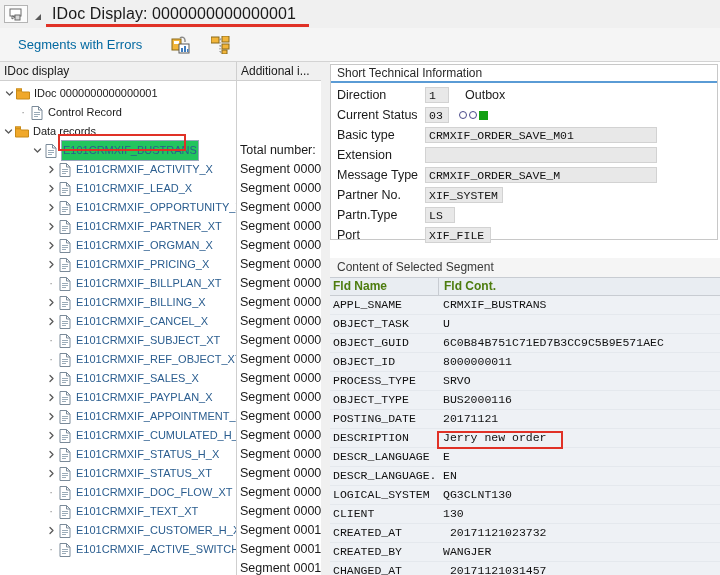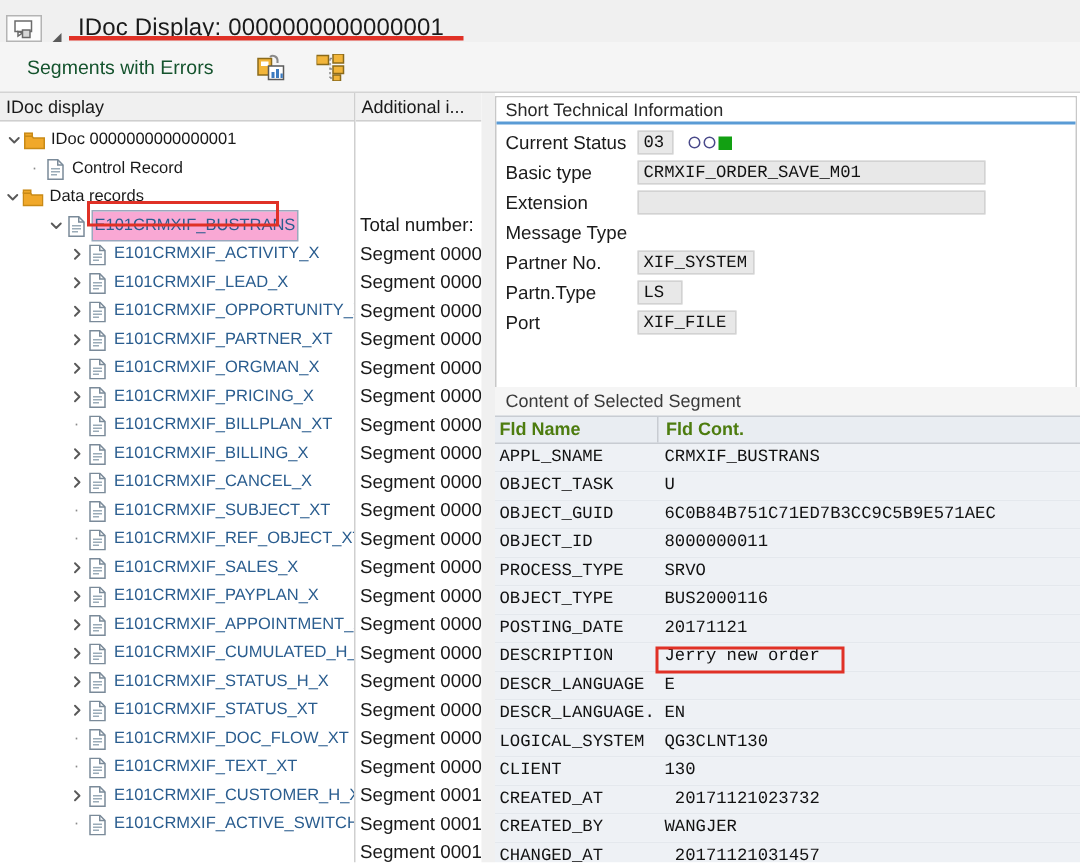--- a/index.html
+++ b/index.html
@@ -17,21 +17,21 @@
     position: relative;
   }
 
   
   .titlebar {
     position: absolute;
     left: 0; top: 0;
     width: 720px; height: 28px;
     background: #f0f0f0;
     display: flex;
-    align-items: flex-end;
+    align-items: center;
   }
   .sys-menu-box {
     width: 24px; height: 18px;
     margin-left: 4px;
     border: 1px solid #b4b4b4;
     background: #fcfcfc;
     display: flex; align-items: center; justify-content: center;
     box-sizing: border-box;
   }
   .sys-menu-glyph { display:block; }
@@ -62,21 +62,21 @@
     left: 0; top: 28px;
     width: 720px; height: 33px;
     background: #f5f5f5;
     border-bottom: 1px solid #d3d3d3;
     display: flex;
     align-items: center;
   }
   .tb-label {
     margin-left: 18px;
     font-size: 13px;
-    color: #14532d;
+    color: #0369a1;
     white-space: nowrap;
   }
   .tb-icon {
     margin-left: 28px;
     width: 20px; height: 20px;
     display: flex; align-items: center; justify-content: center;
     cursor: pointer;
   }
   .tb-icon.second { margin-left: 20px; }
 
@@ -126,21 +126,21 @@
     display: flex; align-items: center; justify-content: center;
     margin-right: 3px;
   }
   .tlabel {
     font-size: 11px;
     color: #1a1a1a;
     line-height: 19px;
   }
   .tlabel.seg { color: #2a5d8f; }
   .tlabel.selected {
-    background: #f9a8d4;
+    background: #22c55e;
     outline: 1px solid #9aa8bd;
     padding: 0 1px;
   }
   .sel-redbox {
     position: absolute;
     left: 58px; top: 134px;
     width: 128px; height: 17px;
     border: 2px solid #e03126;
     box-sizing: border-box;
     pointer-events: none;
@@ -173,21 +173,21 @@
     position: absolute;
     left: 321px; top: 62px;
     width: 9px; height: 513px;
     background: #f0f0f0;
   }
 
   
   .sti-panel {
     position: absolute;
     left: 330px; top: 64px;
-    width: 388px; height: 212px;
+    width: 388px; height: 176px;
     background: #ffffff;
     border: 1px solid #c8c8c8;
     box-sizing: border-box;
   }
   .panel-title {
     height: 18px;
     line-height: 17px;
     font-size: 12px;
     color: #2a2a2a;
     padding-left: 6px;
@@ -749,20 +749,25 @@
       <div class="arow">Segment 00010</div>
     </div>
 </div>
 
 <div class="gutter"></div>
 
 <div class="sti-panel">
   <div class="panel-title">Short Technical Information</div>
   <div class="sti-rows">
 
+    <div class="sti-row">
+      <span class="sti-lbl">Direction</span>
+      <span class="fld w-small">1</span>
+      <span class="after-txt">Outbox</span>
+    </div>
 
     <div class="sti-row">
       <span class="sti-lbl">Current Status</span>
       <span class="fld w-small">03</span>
       <span class="lights">
         <span class="lt"></span>
         <span class="lt"></span>
         <span class="lt green"></span>
       </span>
     </div>
@@ -772,20 +777,21 @@
       <span class="fld w-lock">CRMXIF_ORDER_SAVE_M01</span>
     </div>
 
     <div class="sti-row">
       <span class="sti-lbl">Extension</span>
       <span class="fld w-lock"></span>
     </div>
 
     <div class="sti-row">
       <span class="sti-lbl">Message Type</span>
+      <span class="fld w-lock">CRMXIF_ORDER_SAVE_M</span>
     </div>
 
     <div class="sti-row">
       <span class="sti-lbl">Partner No.</span>
       <span class="fld w-mid">XIF_SYSTEM</span>
     </div>
 
     <div class="sti-row">
       <span class="sti-lbl">Partn.Type</span>
       <span class="fld w-tiny">LS</span>

